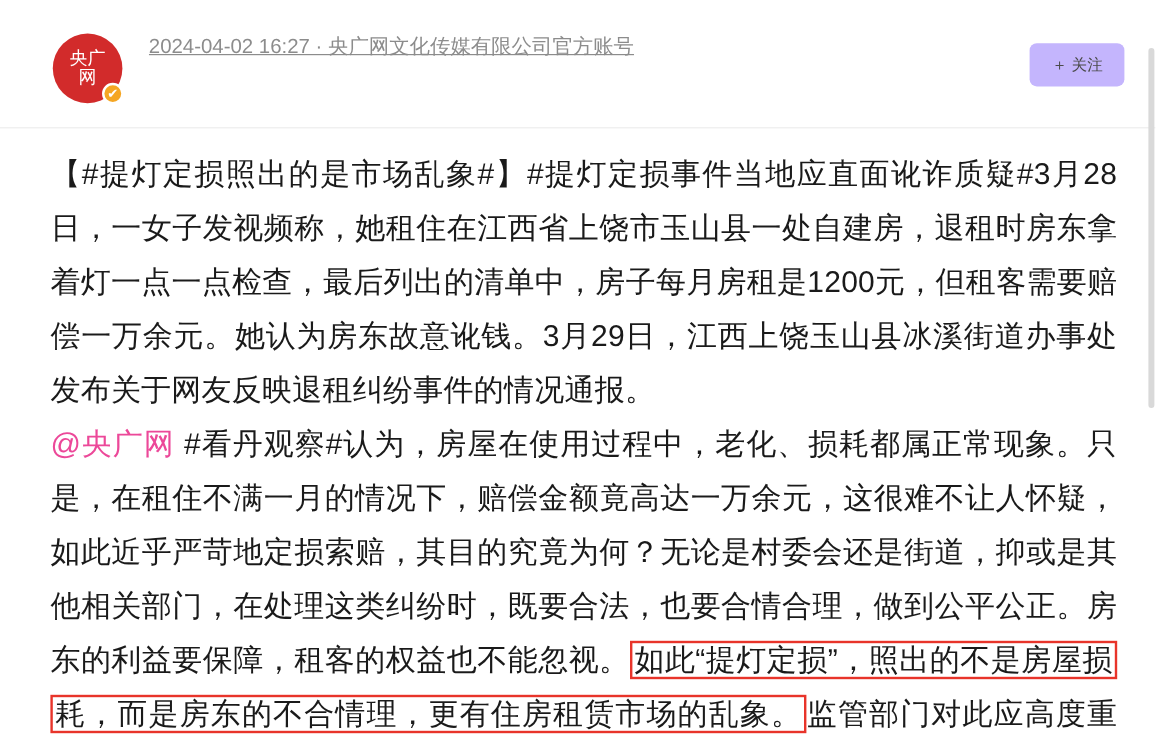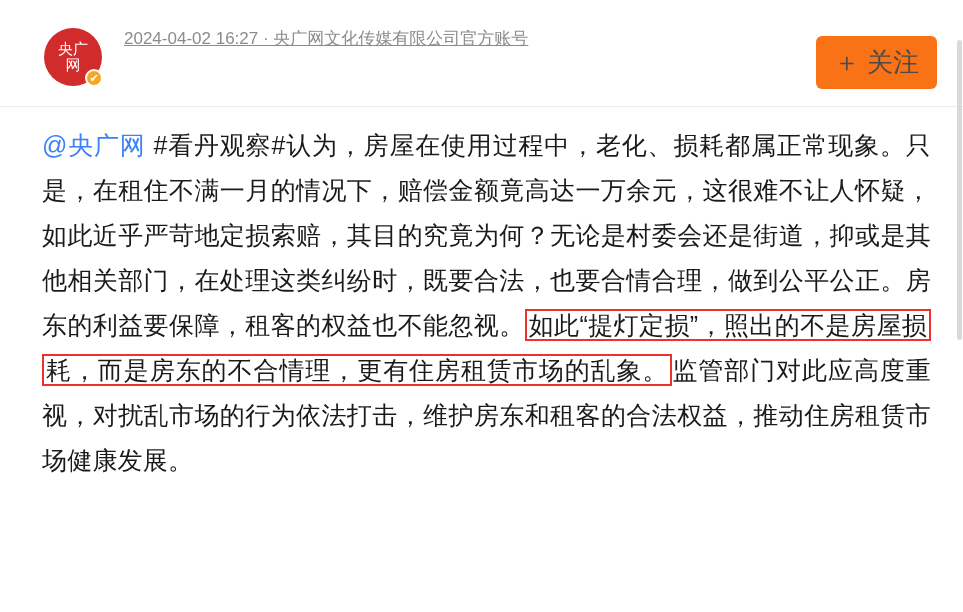--- a/index.html
+++ b/index.html
@@ -85,25 +85,25 @@
     color: #8c8c8c;
     line-height: 1.3;
     white-space: nowrap;
     overflow: hidden;
     text-overflow: ellipsis;
     text-decoration: underline;
   }
   .follow-btn {
     flex: 0 0 auto;
     margin-top: 14px;
-    background: #f97316;
+    background: #c4b5fd;
     color: #4a4a4a;
     border: none;
     border-radius: 6px;
-    font-size: 26px;
+    font-size: 13px;
     padding: 9px 18px;
     font-family: "Liberation Sans", sans-serif;
     cursor: pointer;
     white-space: nowrap;
   }
   .divider {
     height: 1px;
     background: #ededed;
     margin: 10px 0 0 0;
   }
@@ -114,21 +114,21 @@
     line-height: 45px;
     color: #1a1a1a;
     letter-spacing: 0.2px;
     text-align: justify;
     font-family: "Liberation Sans", sans-serif;
   }
   .article p {
     margin: 0;
   }
   .mention {
-    color: #3b82f6;
+    color: #ec4899;
   }
   .hl-box {
     border: 2px solid #e8342a;
     padding: 0 2px;
     box-decoration-break: clone;
     -webkit-box-decoration-break: clone;
   }
   .scroll-track {
     position: absolute;
     right: 0;
@@ -168,20 +168,21 @@
       <div class="meta-line">2024-04-02 16:27 · 央广网文化传媒有限公司官方账号</div>
     </div>
 
     <button class="follow-btn">＋ 关注</button>
 
   </div>
 
   <div class="divider"></div>
 
   <div class="article">
+    <p><span>【#提灯定损照出的是市场乱象#】#提灯定损事件当地应直面讹诈质疑#3月28日，一女子发视频称，她租住在江西省上饶市玉山县一处自建房，退租时房东拿着灯一点一点检查，最后列出的清单中，房子每月房租是1200元，但租客需要赔偿一万余元。她认为房东故意讹钱。3月29日，江西上饶玉山县冰溪街道办事处发布关于网友反映退租纠纷事件的情况通报。</span></p>
     <p><span class="mention">@央广网</span><span> #看丹观察#认为，房屋在使用过程中，老化、损耗都属正常现象。只是，在租住不满一月的情况下，赔偿金额竟高达一万余元，这很难不让人怀疑，如此近乎严苛地定损索赔，其目的究竟为何？无论是村委会还是街道，抑或是其他相关部门，在处理这类纠纷时，既要合法，也要合情合理，做到公平公正。房东的利益要保障，租客的权益也不能忽视。</span><span class="hl-box">如此“提灯定损”，照出的不是房屋损耗，而是房东的不合情理，更有住房租赁市场的乱象。</span><span>监管部门对此应高度重视，对扰乱市场的行为依法打击，维护房东和租客的合法权益，推动住房租赁市场健康发展。</span></p>
   </div>
 
   <div class="scroll-track">
     <div class="scroll-thumb"></div>
   </div>
 
 </div>
 
 </body></html>

